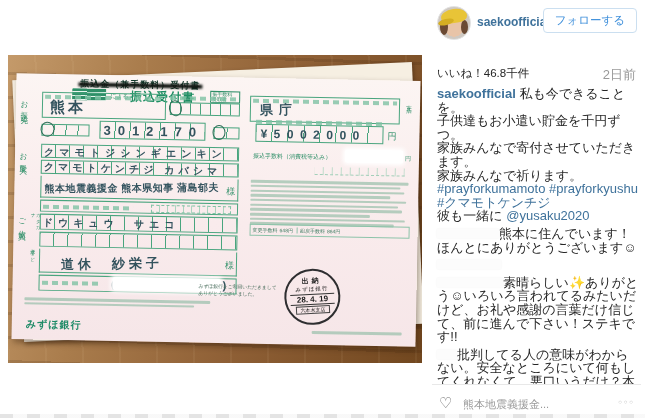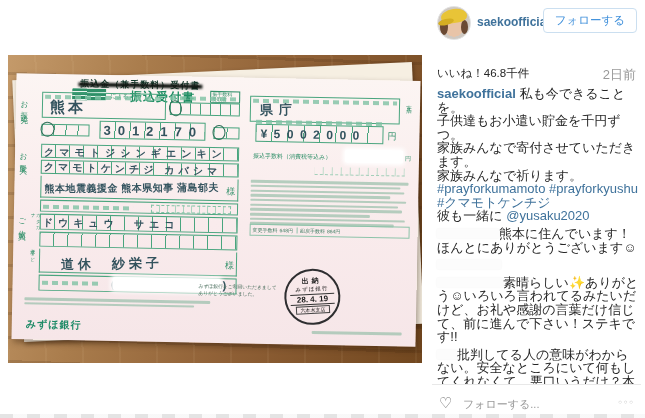--- a/index.html
+++ b/index.html
@@ -220,19 +220,19 @@
 
 
       <p class="cm"><span class="ru ru1"></span><span>熊本に住んでいます！ほんとにありがとうございます☺</span></p>
       <p class="cm"><span class="ru ru2"></span></p>
       <p class="cm"><span class="ru ru4"></span><span>素晴らしい✨ありがとう☺いろいろ言われてるみたいだけど、お礼や感謝の言葉だけ信じて、前に進んで下さい！ステキです!!</span></p>
       <p class="cm"><span class="ru ru3"></span><span>批判してる人の意味がわからない。安全なところにいて何もしてくれなくて、悪口いうだけ？本当に本当に感謝しかない。大好き熊本を元の熊本に戻したい！</span></p>
     </div>
 
     <div class="addbar">
       <span class="heart">♡</span>
-      <span class="addc">フォローする...</span>
+      <span class="addc">熊本地震義援金...</span>
       <span class="dots">○○○</span>
     </div>
   </div>
 
   <div class="bottomstrip"></div>
 </div>
 
 </body></html>

